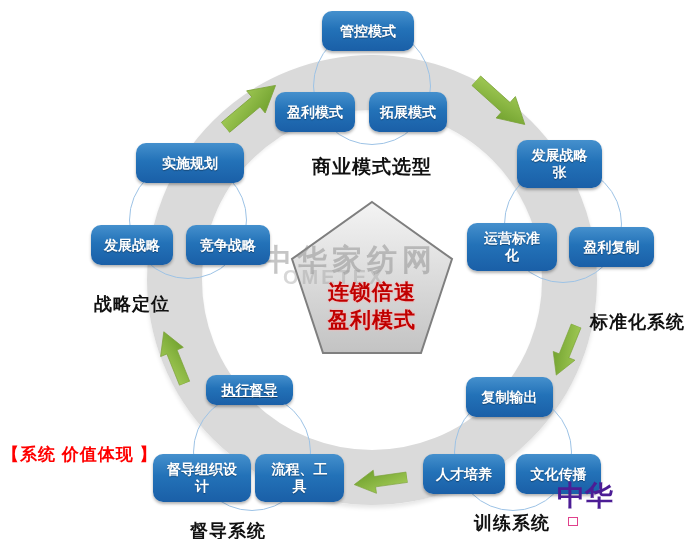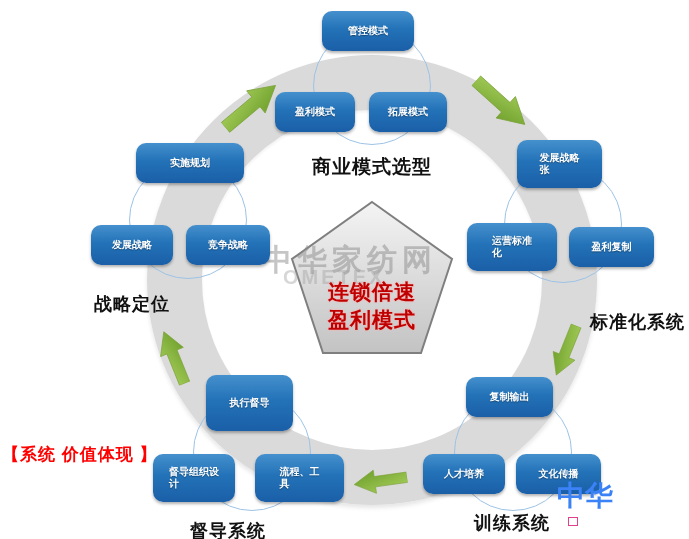--- a/index.html
+++ b/index.html
@@ -18,22 +18,22 @@
   
   .cluster-circle{
     position:absolute;width:116px;height:116px;border-radius:50%;
     border:1.5px solid #9dc3e6;z-index:2;background:transparent;
   }
   
   .node{
     position:absolute;z-index:6;
     display:flex;align-items:center;justify-content:center;
     background:linear-gradient(180deg,#4590cd 0%,#2372b8 45%,#1a5fa7 100%);
-    border-radius:10px;color:#ffffff;font-weight:bold;font-size:10px;
-    text-align:left;line-height:1.2;white-space:pre-line;
+    border-radius:10px;color:#ffffff;font-weight:bold;font-size:14px;
+    text-align:center;line-height:1.2;white-space:pre-line;
     box-shadow:0 2px 3px rgba(0,0,0,0.30);
     text-shadow:0 1px 1px rgba(0,0,0,0.35);
     padding:1px 2px;box-sizing:border-box;
   }
   
   .sec-label{
     position:absolute;z-index:6;color:#111111;font-weight:bold;font-size:18px;
     letter-spacing:1px;white-space:nowrap;
   }
   .sec-label.big{font-size:19px;}
@@ -53,21 +53,21 @@
     font-size:30px;font-weight:bold;letter-spacing:5px;
     color:rgba(140,140,140,0.50);white-space:nowrap;
   }
   .wm-sub{
     position:absolute;left:283px;top:266px;z-index:4;
     font-size:20px;font-weight:bold;letter-spacing:3px;
     color:rgba(160,160,160,0.42);white-space:nowrap;
   }
   .wm-corner{
     position:absolute;left:557px;top:477px;z-index:7;
-    font-size:28px;font-weight:bold;color:#3b82f6;white-space:nowrap;
+    font-size:28px;font-weight:bold;color:#4c1d95;white-space:nowrap;
   }
   
   .value-note{
     position:absolute;left:2px;top:443px;z-index:6;
     color:#ff0000;font-weight:bold;font-size:17px;letter-spacing:1px;
     white-space:nowrap;
   }
   .pink-square{
     position:absolute;left:568px;top:517px;width:8px;height:7px;z-index:6;
     border:1.5px solid #e0418c;background:#ffffff;
@@ -148,22 +148,22 @@
   <div class="node" style="left:467px;top:223px;width:90px;height:48px;">运营标准
 化</div>
   <div class="node" style="left:569px;top:227px;width:85px;height:40px;">盈利复制</div>
   <div class="sec-label" style="left:590px;top:310px;">标准化系统</div>
 
   <div class="node" style="left:466px;top:377px;width:87px;height:40px;">复制输出</div>
   <div class="node" style="left:423px;top:454px;width:82px;height:40px;">人才培养</div>
   <div class="node" style="left:516px;top:454px;width:85px;height:40px;">文化传播</div>
   <div class="sec-label" style="left:474px;top:511px;">训练系统</div>
 
-  <div class="node" style="left:206px;top:375px;width:87px;height:56px;">执行督导</div>
-  <div class="node" style="left:153px;top:454px;width:82px;height:48px;">督导组织设
+  <div class="node" style="left:206px;top:375px;width:87px;height:30px;text-decoration:underline;">执行督导</div>
+  <div class="node" style="left:153px;top:454px;width:98px;height:48px;">督导组织设
 计</div>
   <div class="node" style="left:255px;top:454px;width:89px;height:48px;">流程、工
 具</div>
   <div class="sec-label" style="left:190px;top:511px;margin-top:8px;">督导系统</div>
 
   <div class="node" style="left:136px;top:143px;width:108px;height:40px;">实施规划</div>
   <div class="node" style="left:91px;top:225px;width:82px;height:40px;">发展战略</div>
   <div class="node" style="left:186px;top:225px;width:84px;height:40px;">竞争战略</div>
   <div class="sec-label" style="left:94px;top:292px;">战略定位</div>
 

